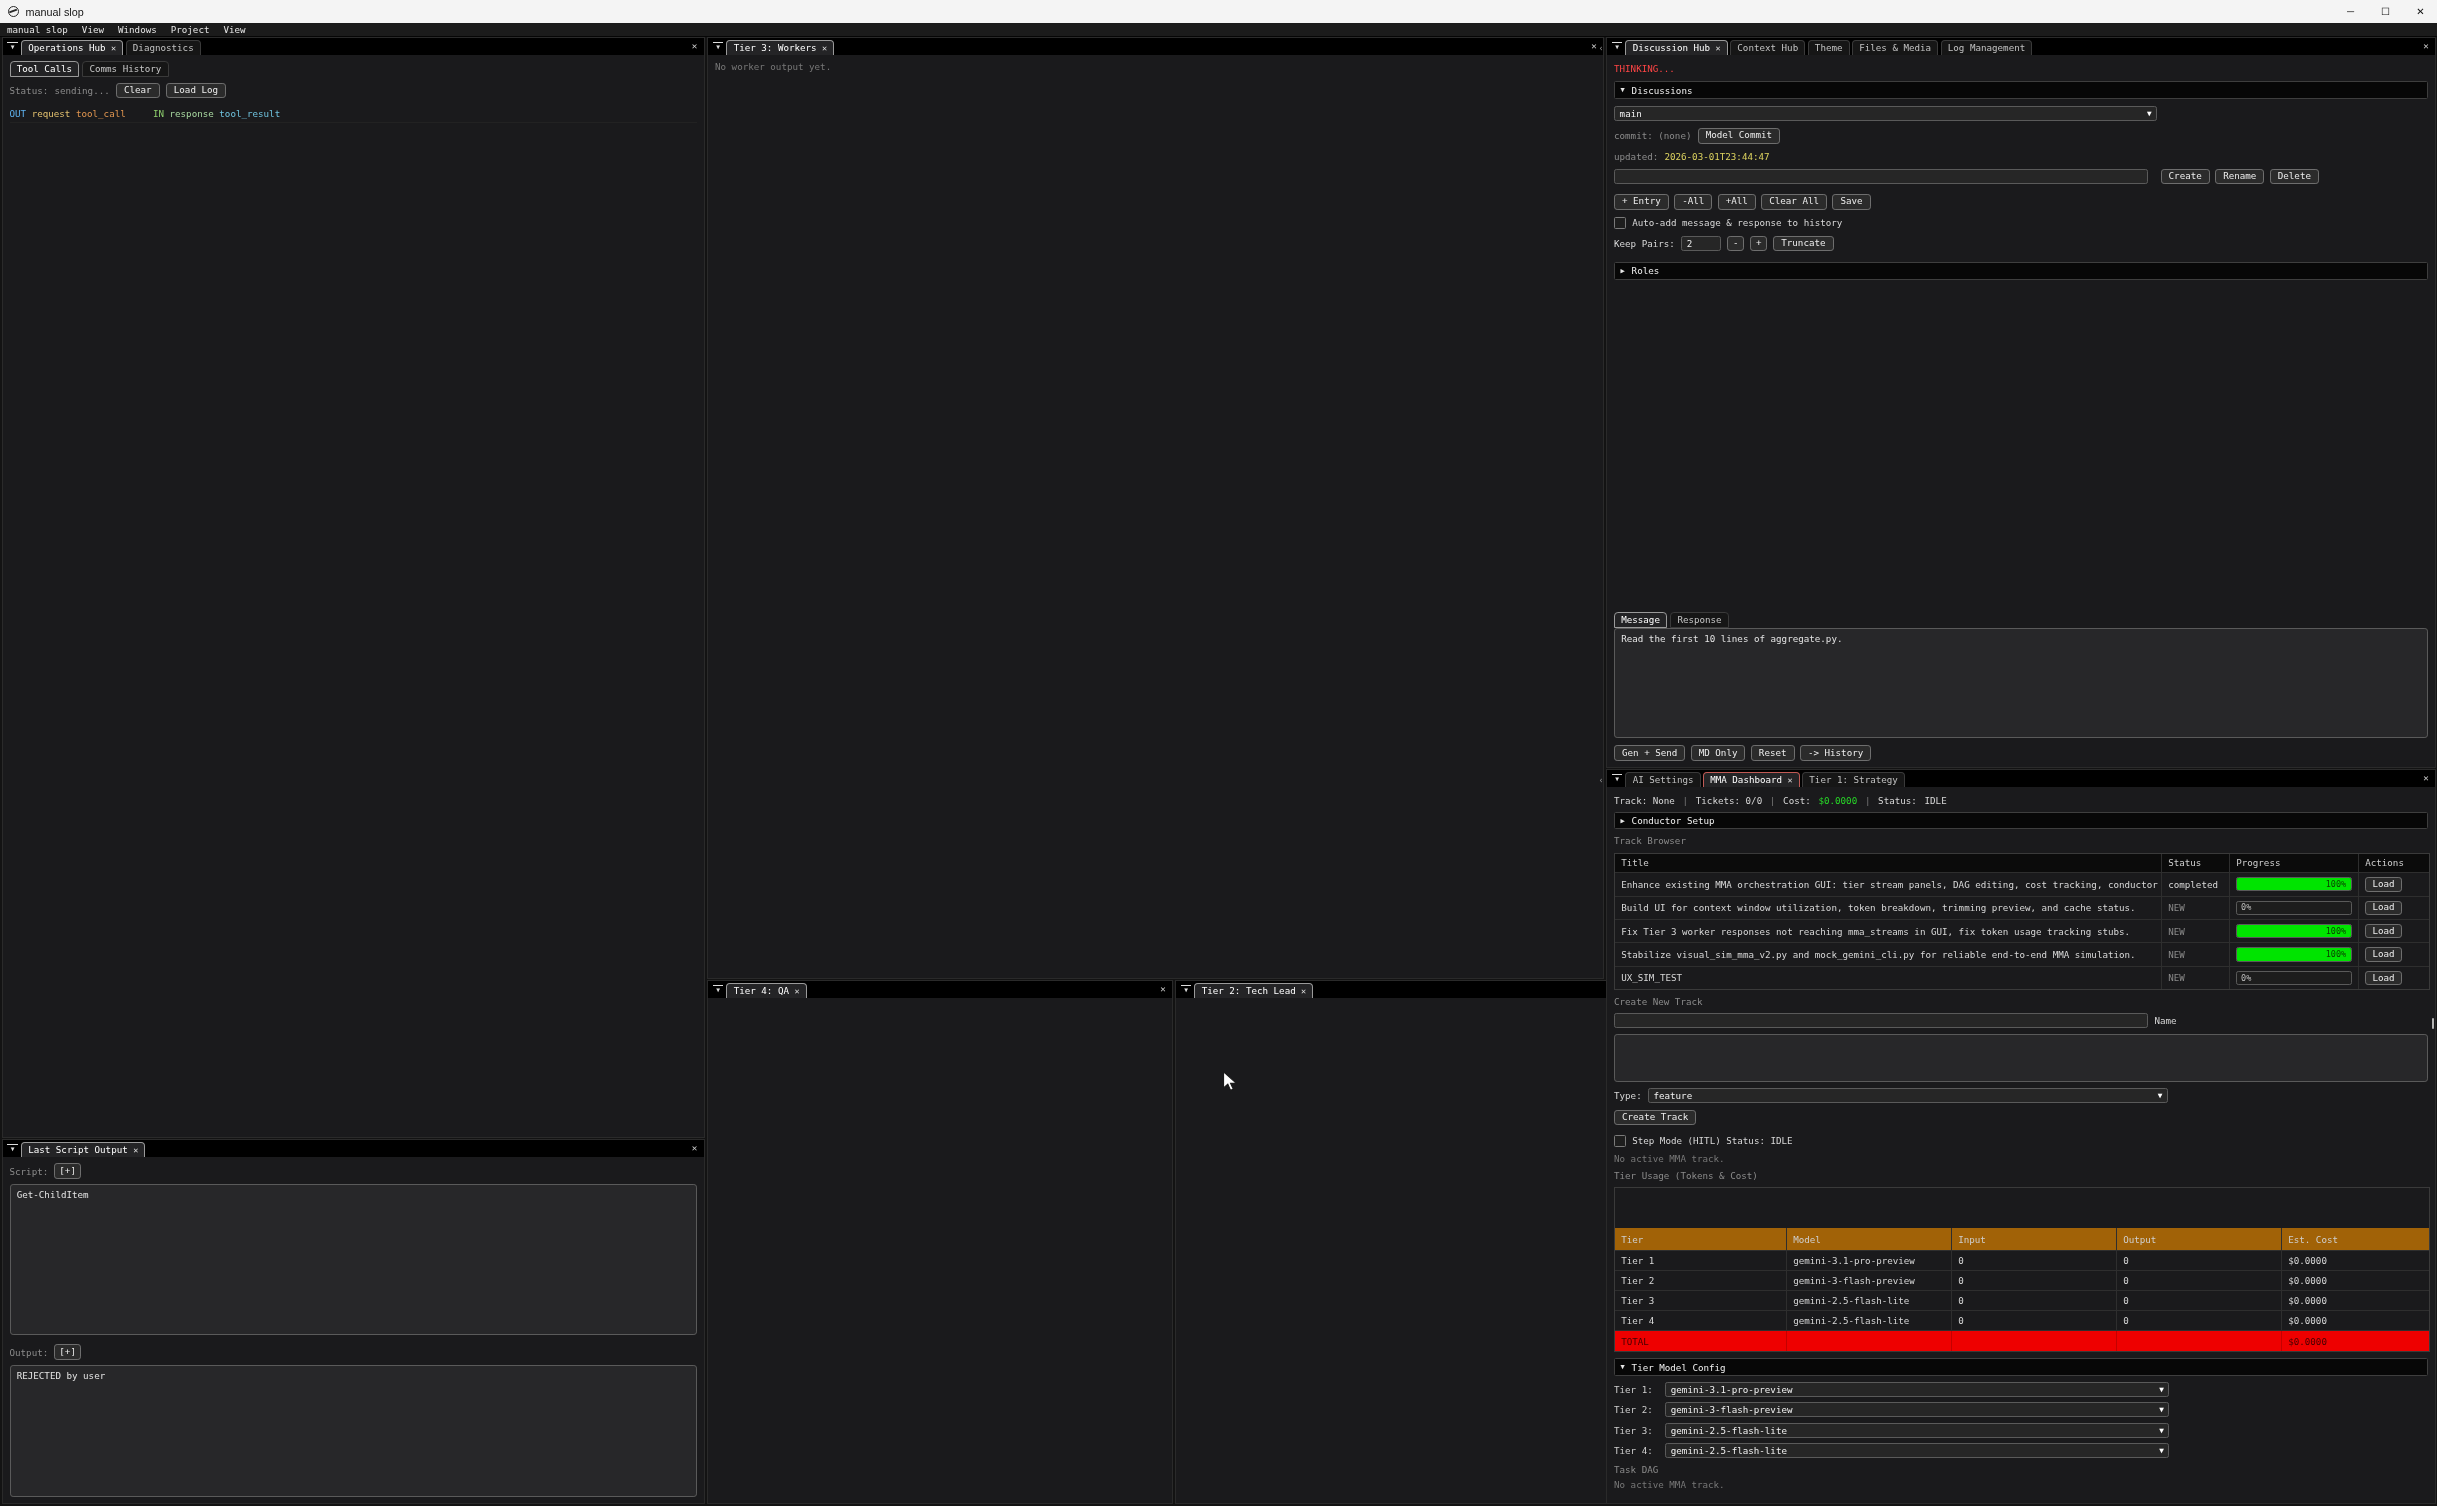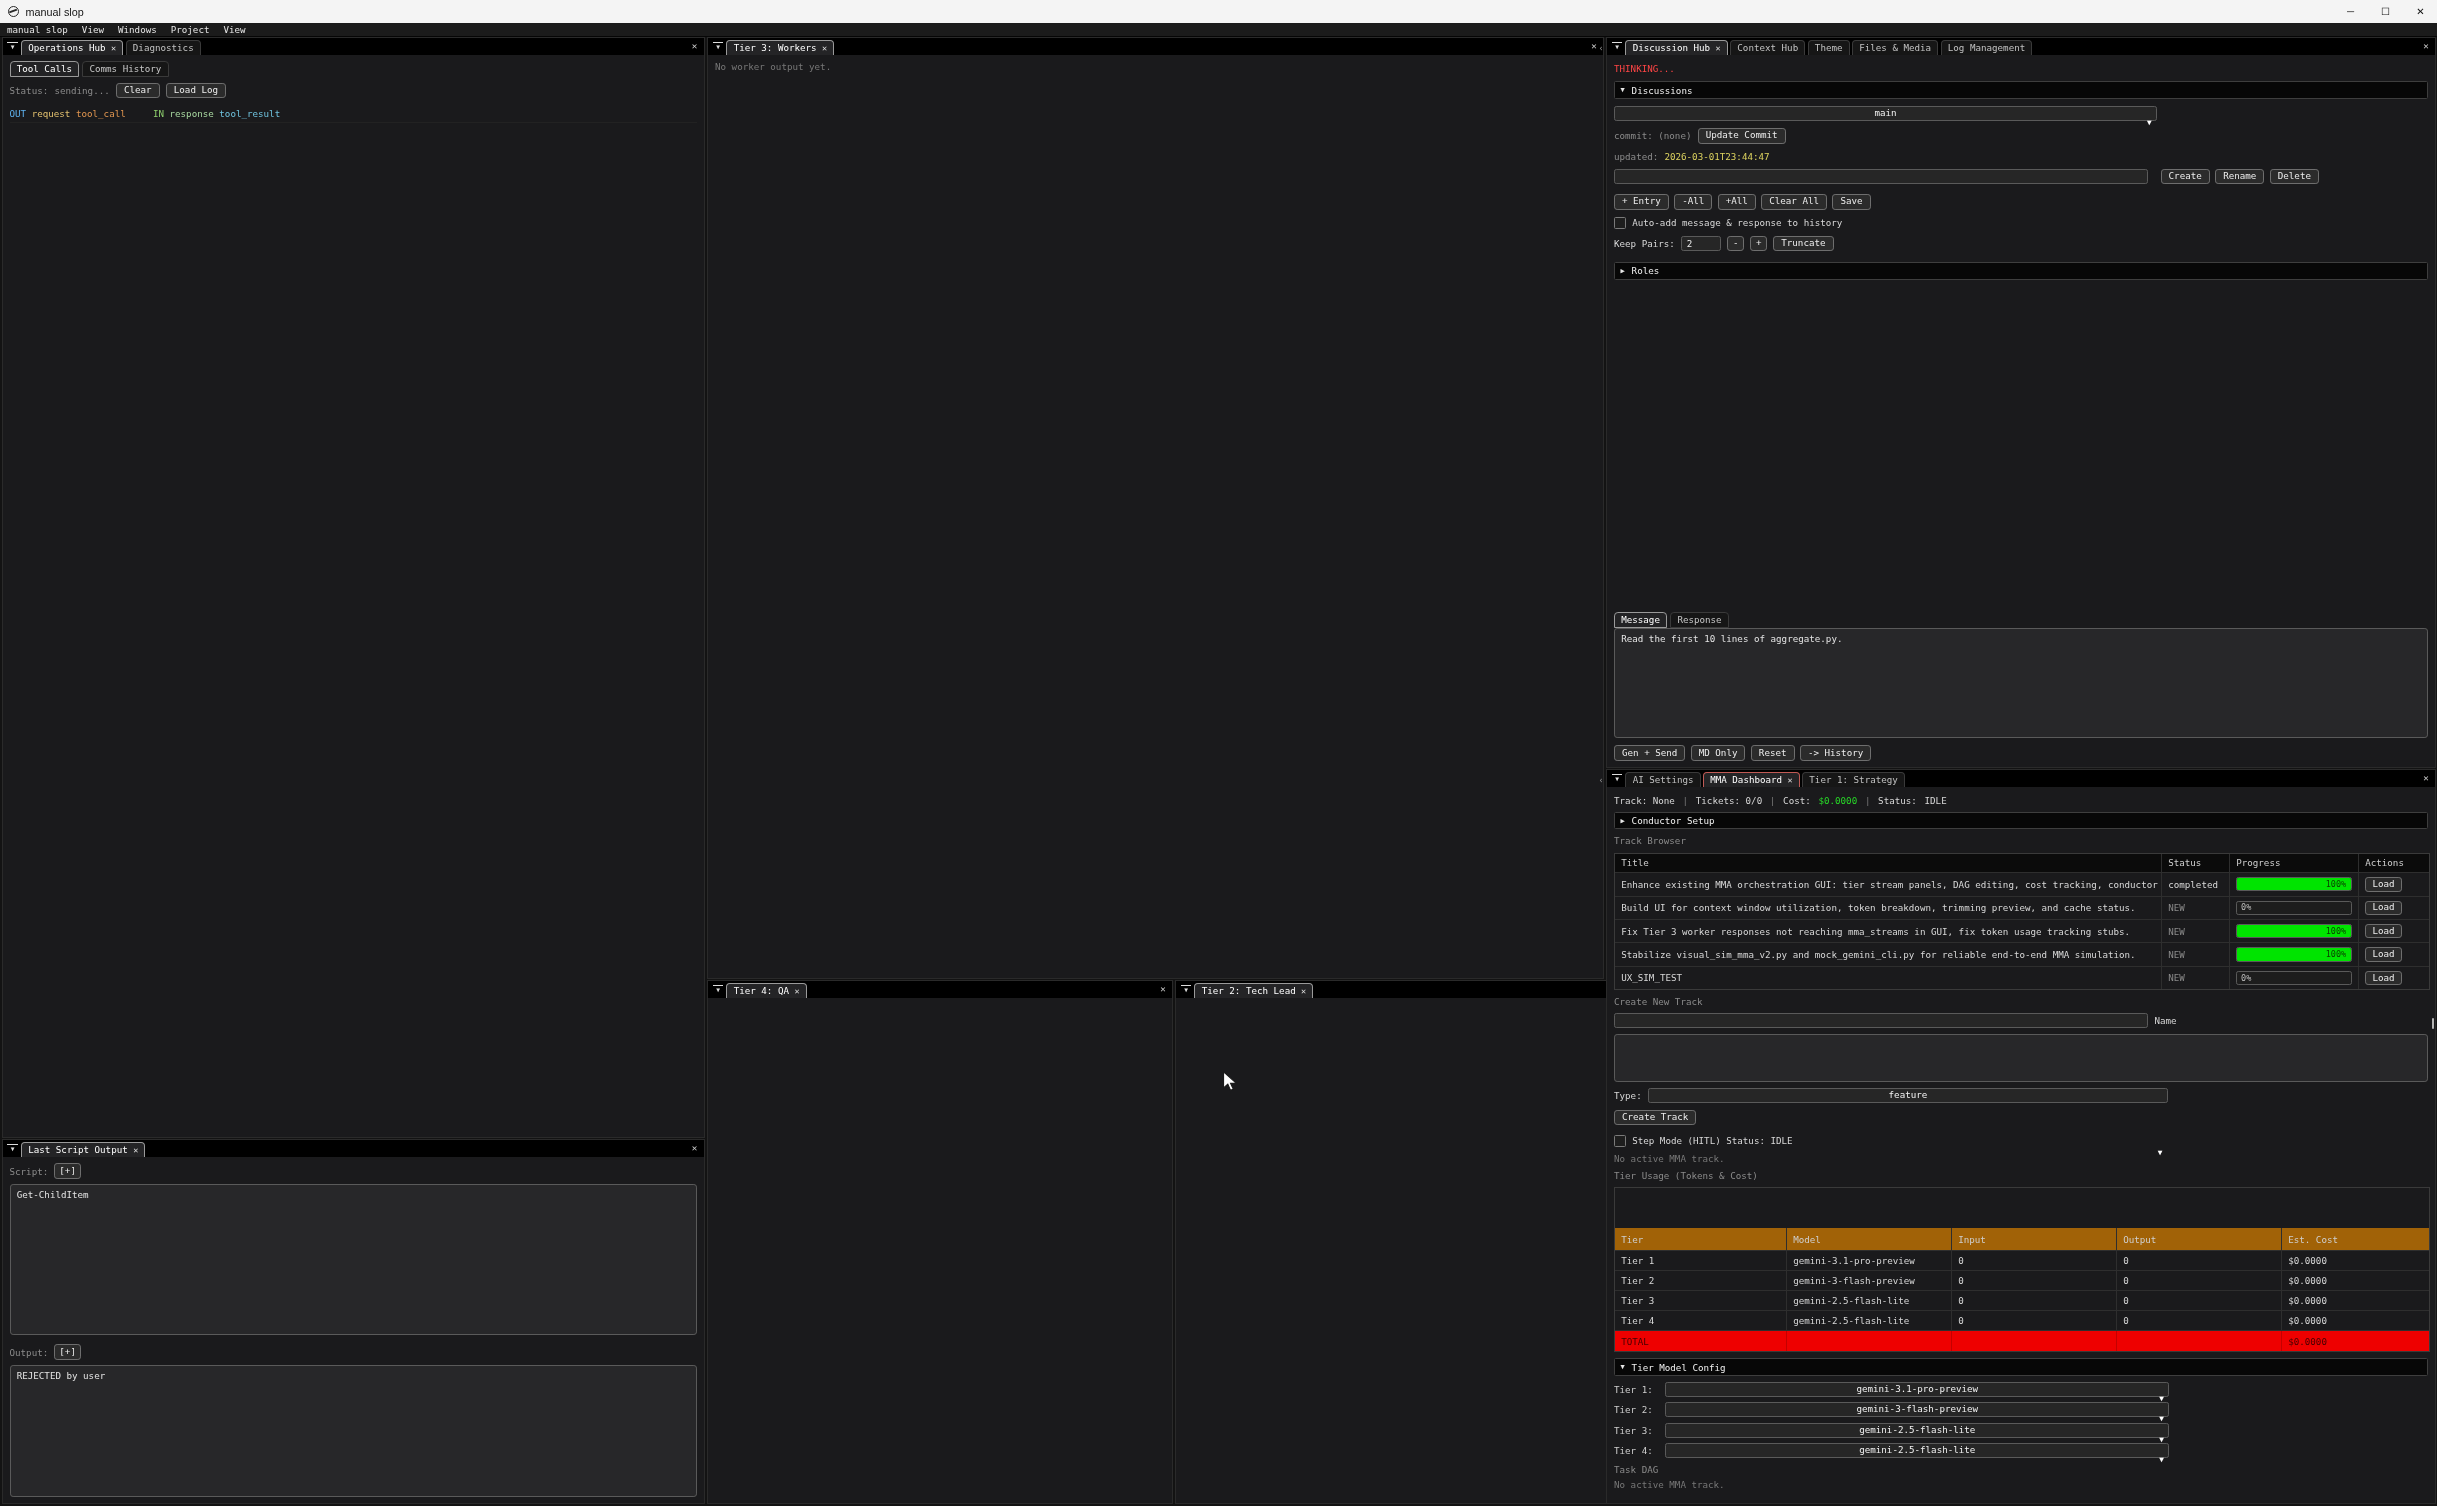--- a/index.html
+++ b/index.html
@@ -30,21 +30,21 @@
   .muted{color:#8b8b8b;}
   .dim{color:#777;}
   
   .btn{background:#2b2b2b;border:0.8px solid #6e6e6e;border-radius:3.1px;color:#ececec;
        font:9.2px "DejaVu Sans Mono",monospace;padding:1.5px 7px;line-height:10.8px;}
   .row{display:flex;align-items:center;gap:6.2px;}
   .cbar{height:15.4px;background:#070707;border:0.8px solid #3e3e3e;border-radius:1.5px;display:flex;align-items:center;
         gap:7px;padding:0 5.4px;color:#f0f0f0;}
   .tri{font-size:7px;color:#e8e8e8;}
   .select{background:#262626;border:0.8px solid #5a5a5a;border-radius:2.3px;height:13px;display:flex;align-items:center;
-          padding:0 4.6px;color:#f2f2f2;position:relative;flex-direction:column;}
+          padding:0 4.6px;color:#f2f2f2;position:relative;}
   .select .arrow{margin-left:auto;font-size:7.7px;color:#fff;}
   .tinput{background:#262626;border:0.8px solid #5a5a5a;border-radius:2.3px;height:12.3px;padding:0 4.6px;color:#eee;display:flex;align-items:center;}
   .tarea{background:#272729;border:0.8px solid #5a5a5a;border-radius:3.1px;padding:4.6px 6.2px;color:#e4e4e4;overflow:hidden;}
   .checkbox{width:10px;height:10px;background:#1e1e1e;border:0.8px solid #7a7a7a;border-radius:1.5px;flex:none;}
   .subtab{height:14px;line-height:14px;padding:0 6.2px;background:#161616;border:0.8px solid #3a3a3a;border-radius:3.9px 3.9px 0 0;color:#c6c6c6;}
   .subtab.active{background:#232325;border-color:#9a9a9a;color:#fff;}
   
   .c-out{color:#5fb3f0;} .c-req{color:#e2c06e;} .c-tc{color:#e0954f;}
   .c-in{color:#8fd06e;} .c-resp{color:#a8d8a0;} .c-tr{color:#6fc3df;}
   .thinking{color:#ff4545;}
@@ -239,21 +239,21 @@
       <div class="cbar">
         <span class="tri">▼</span>
         <span>Discussions</span>
       </div>
       <div class="select" style="width:532px;">
         <span>main</span>
         <span class="arrow">▼</span>
       </div>
       <div class="row">
         <span class="muted">commit: (none)</span>
-        <button class="btn">Update Commit</button>
+        <button class="btn">Model Commit</button>
       </div>
       <div class="row">
         <span class="muted">updated:</span>
         <span class="yellow">2026-03-01T23:44:47</span>
       </div>
       <div class="row">
         <div class="tinput" style="width:523px;"></div>
         <div class="row" id="manage-buttons" style="margin-left:6.2px;gap:5.4px;">
             <button class="btn">Create</button>
             <button class="btn">Rename</button>

